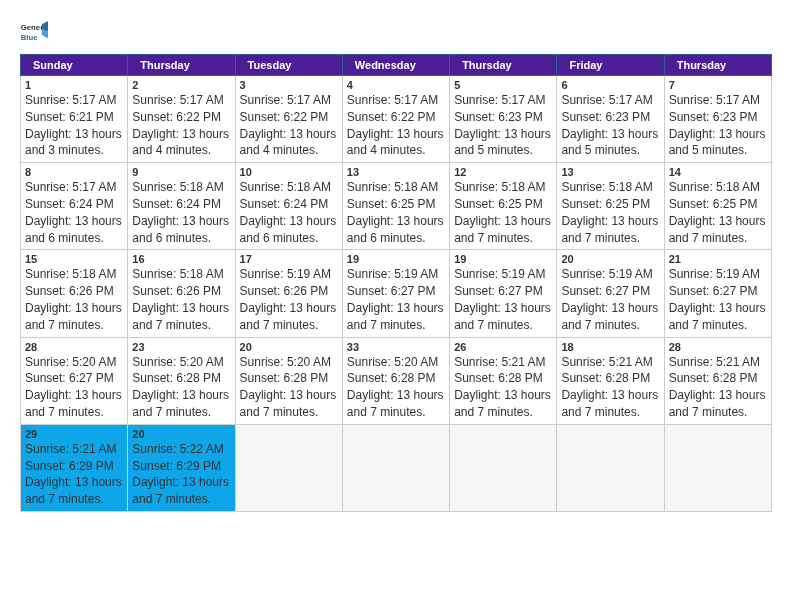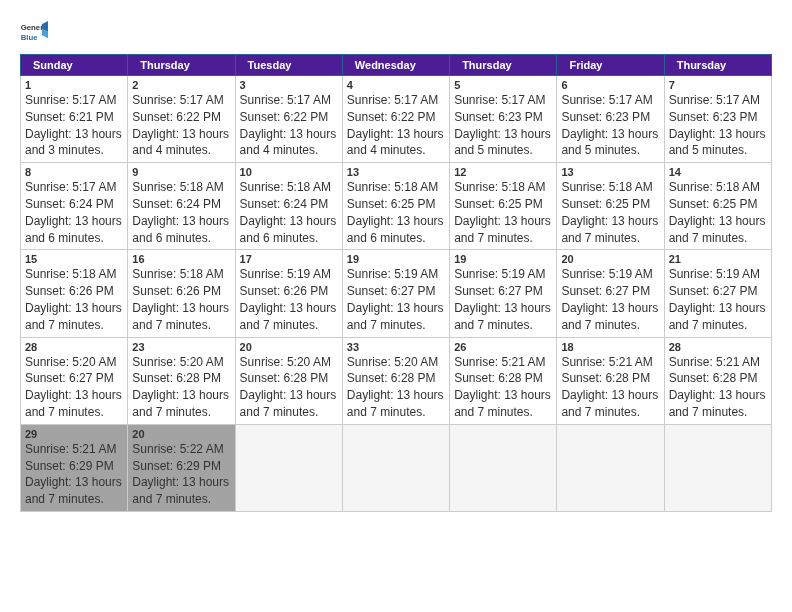--- a/index.html
+++ b/index.html
@@ -62,21 +62,21 @@
     .calendar tbody td {
       vertical-align: top;
       border: 1px solid #ccc;
       padding: 3px 4px;
       font-size: 8.5px;
       color: #333;
       height: 82px;
       background: #fff;
     }
     .calendar tbody tr:last-child td {
-      background: #a3a3a3;
+      background: #0ea5e9;
     }
     .day-num {
       font-size: 11px;
       font-weight: bold;
       display: block;
       margin-bottom: 1px;
     }
     .day-info {
       font-size: 12px;
       line-height: 1.4;

